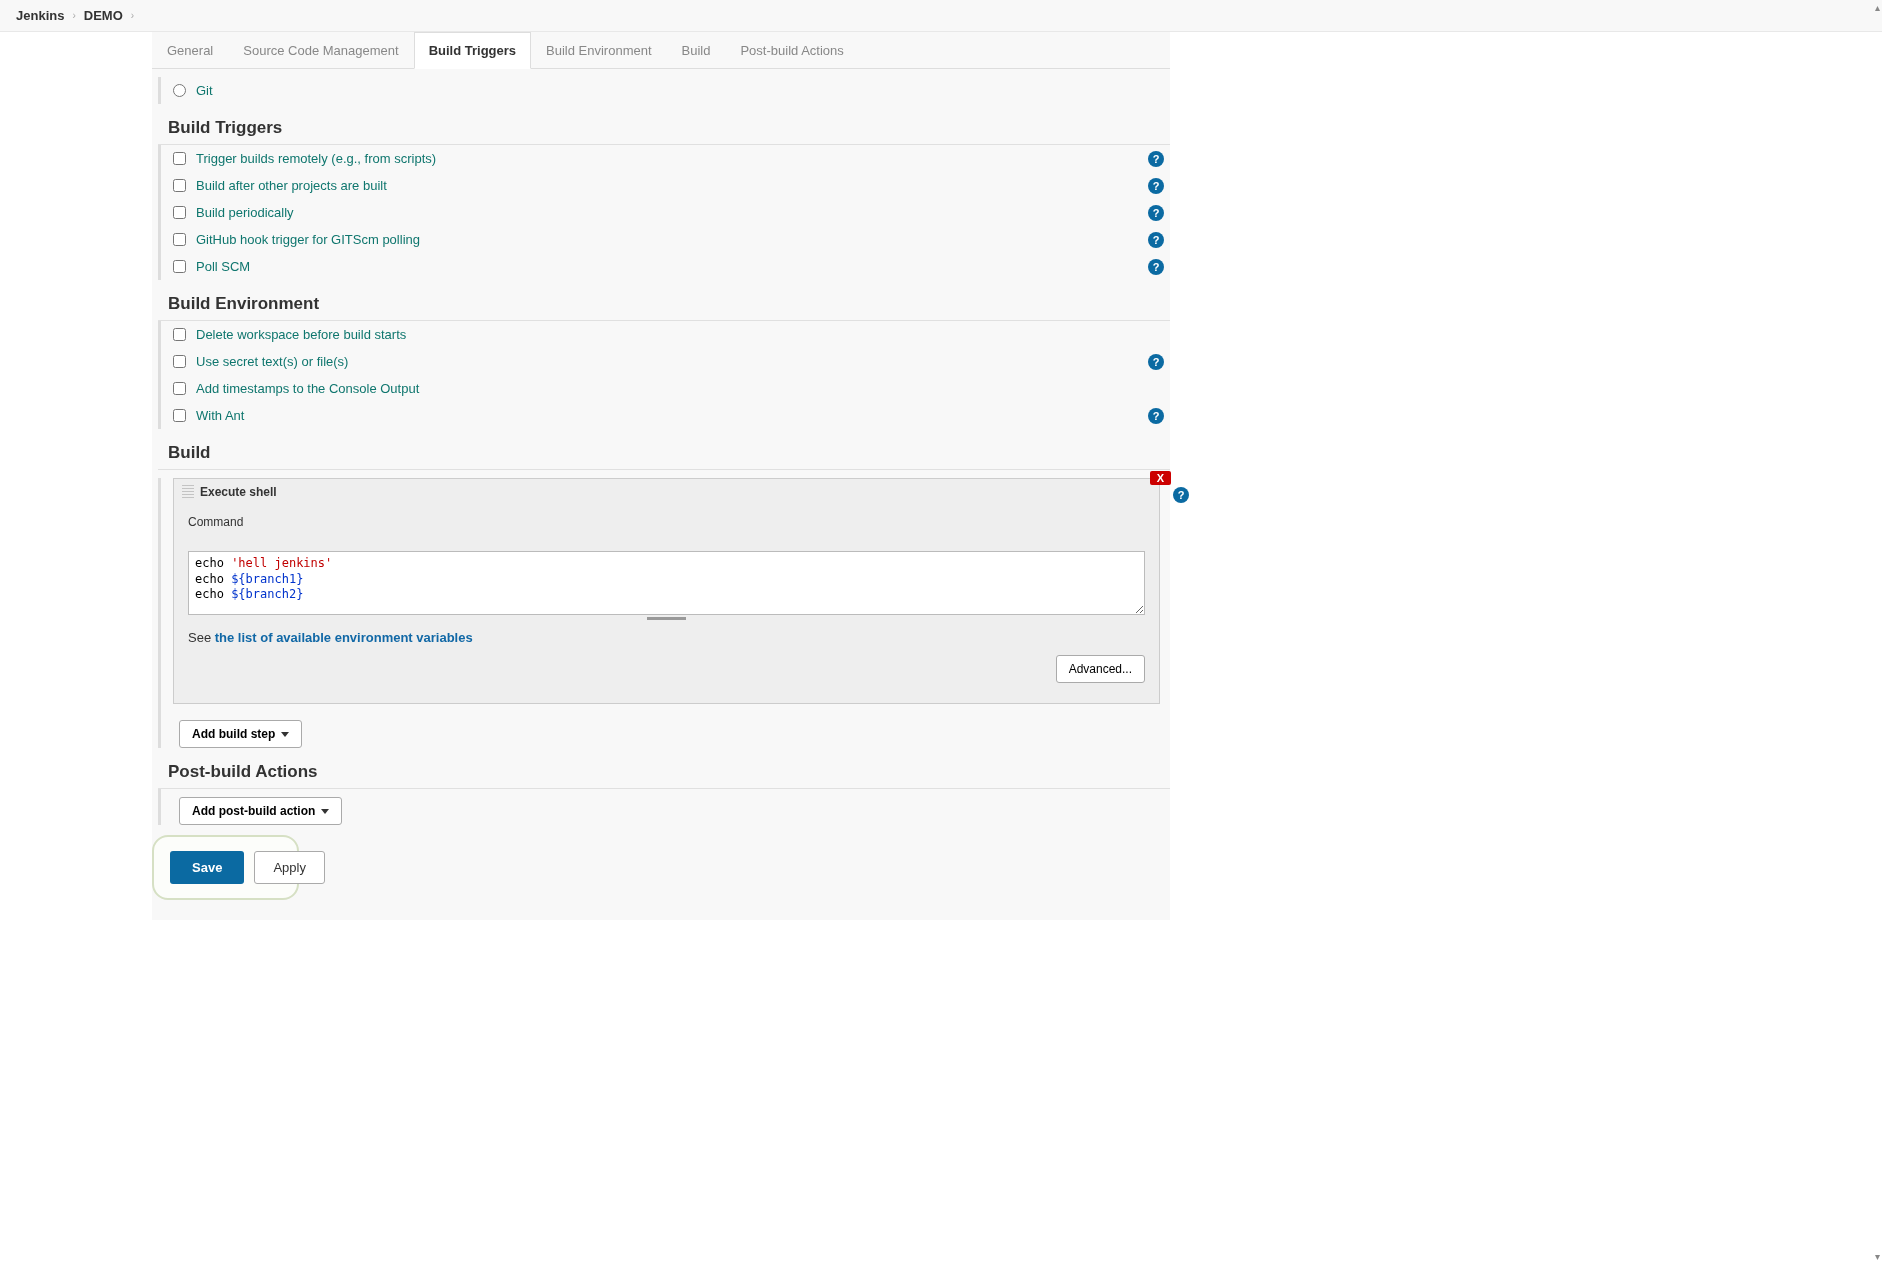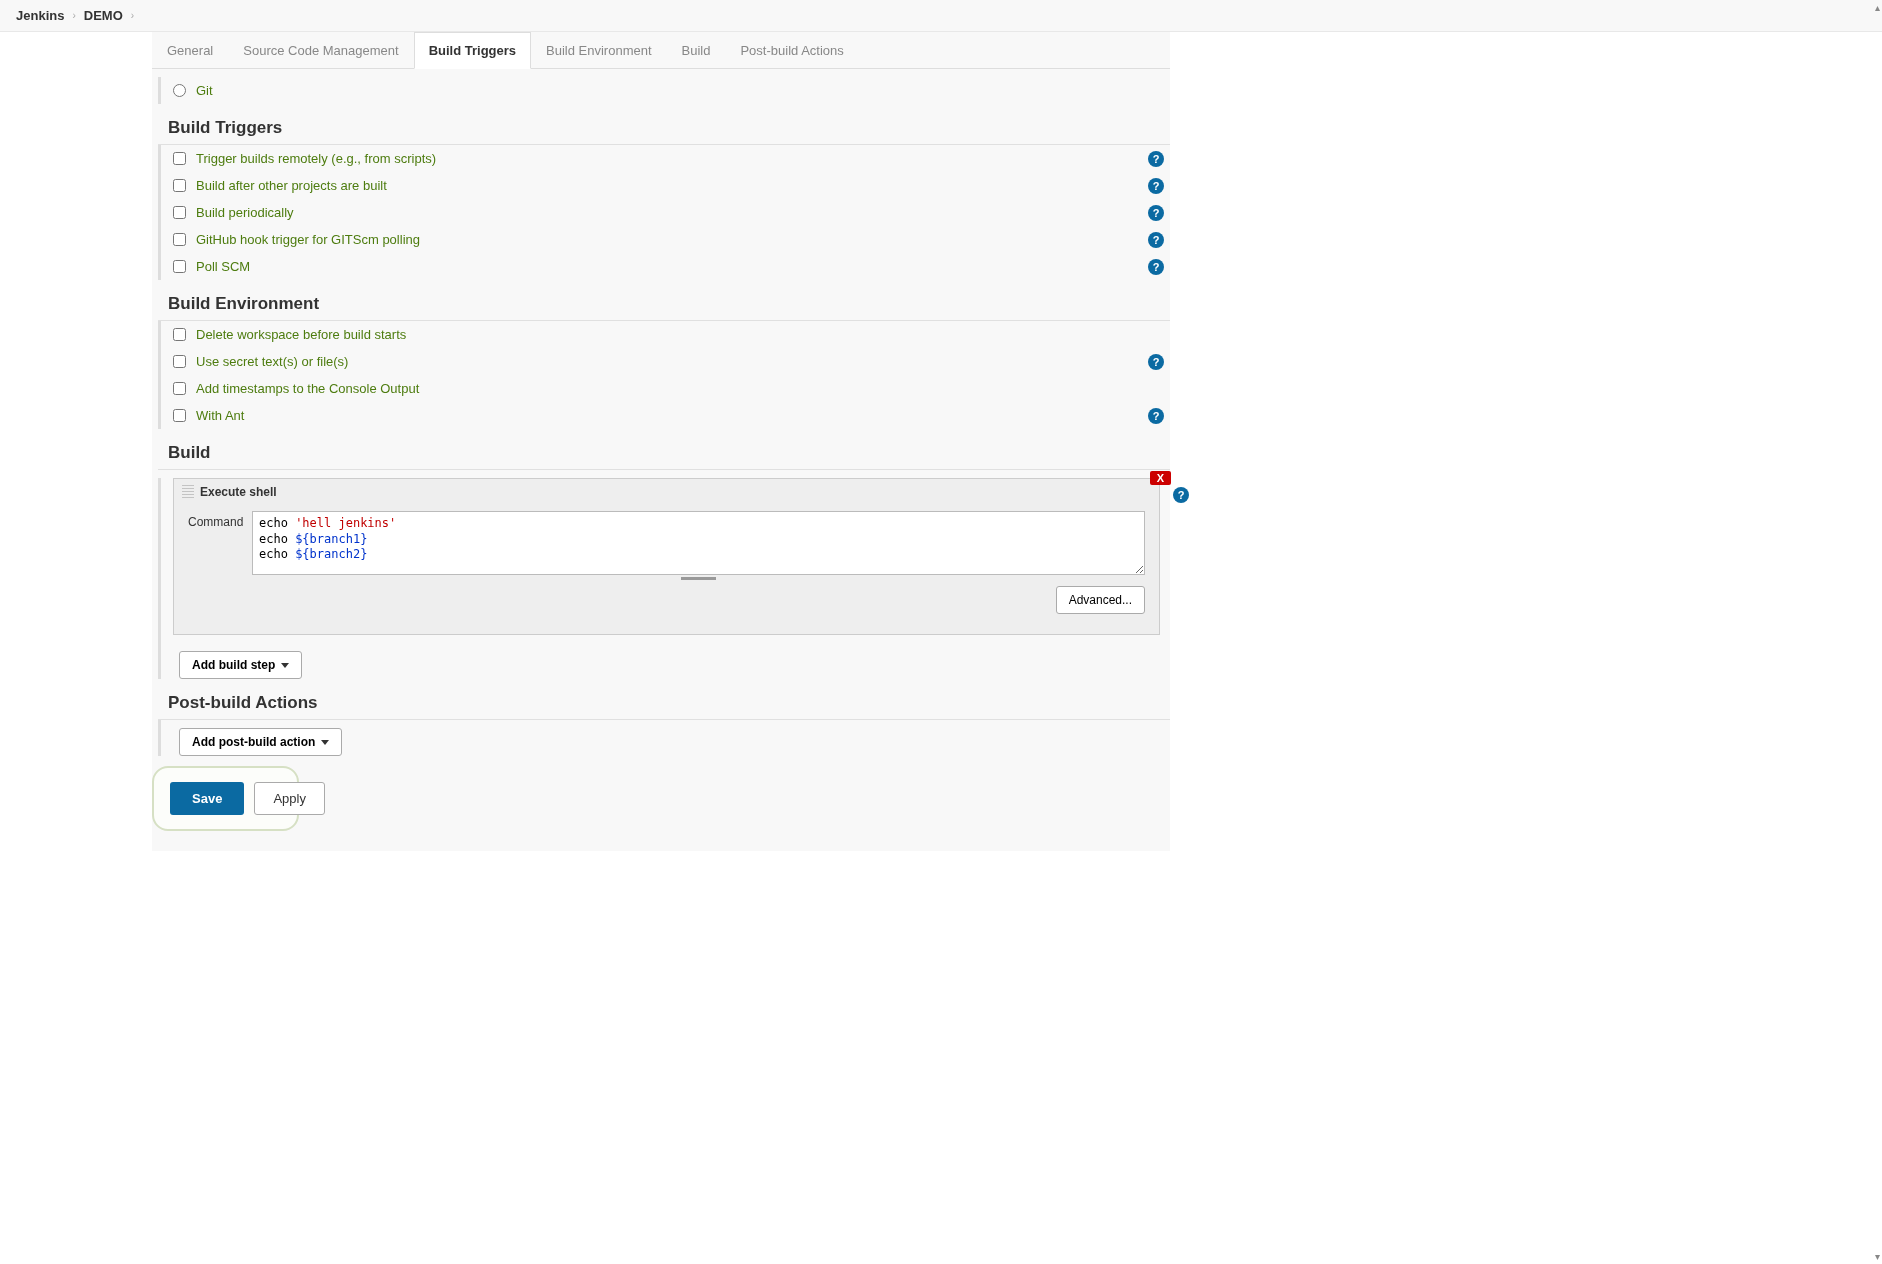--- a/index.html
+++ b/index.html
@@ -10,28 +10,28 @@
 .breadcrumb-sep { color: #aaa; font-size: 10px; }
 .main-wrap { max-width: 1018px; margin: 0 auto 0 152px; }
 .tabs { display: flex; border-bottom: 1px solid #ddd; background: #f8f8f8; }
 .tab { padding: 10px 14px; color: #888; font-size: 13px; cursor: pointer; border: 1px solid transparent; border-bottom: none; }
 .tab.active { color: #333; font-weight: 700; background: #fff; border-color: #ddd; border-bottom: 1px solid #fff; margin-bottom: -1px; }
 .content { background: #f8f8f8; padding: 8px 0 20px 0; }
 .section-body { border-left: 3px solid #ddd; margin-left: 6px; padding-left: 2px; }
 .section-title { font-size: 17px; font-weight: 700; color: #333; padding: 14px 0 6px 10px; margin-left: 6px; border-bottom: 1px solid #e0e0e0; }
 .opt-row { display: flex; align-items: center; padding: 6px 10px; font-size: 13px; position: relative; }
 .opt-row input[type="checkbox"], .opt-row input[type="radio"] { margin-right: 10px; width: 13px; height: 13px; }
-.opt-label { color: #4d7c0f; text-align: right; }
+.opt-label { color: #0f766e; text-align: right; }
 .help-icon { position: absolute; right: 6px; width: 16px; height: 16px; border-radius: 50%; background: #0b6aa2; color: #fff; font-size: 11px; font-weight: 700; display: flex; align-items: center; justify-content: center; cursor: pointer; }
 .build-step { border: 1px solid #ccc; background: #eee; margin: 8px 10px; position: relative; }
 .build-step-header { display: flex; align-items: flex-end; padding: 6px 8px; font-size: 12px; font-weight: 700; position: relative; }
 .drag-handle { width: 12px; height: 14px; margin-right: 6px; background: repeating-linear-gradient(to bottom, #999 0, #999 1px, transparent 1px, transparent 3px); opacity: 0.5; cursor: move; }
 .delete-btn { position: absolute; right: -12px; top: -8px; background: #cc0000; color: #fff; font-weight: 700; font-size: 11px; padding: 1px 7px; cursor: pointer; border-radius: 2px; }
 .build-body { padding: 6px 14px 14px 14px; }
-.cmd-row { display: flex; gap: 8px; }
+.cmd-row { display: flex; gap: 22px; flex-direction: column; }
 .cmd-label { width: 56px; font-size: 12px; color: #333; padding-top: 4px; }
 .cmd-area { flex: 1; }
 .code-box { background: #fff; border: 1px solid #bbb; padding: 4px 6px; font-family: monospace; font-size: 12px; min-height: 64px; white-space: pre; line-height: 1.3; resize: vertical; overflow: auto; margin-bottom: 2px; }
 .code-box .kw { color: #000; }
 .code-box .str { color: #c00000; }
 .code-box .var { color: #0033cc; }
 .resize-handle { height: 3px; background: linear-gradient(to right, transparent 48%, #999 48%, #999 52%, transparent 52%); cursor: ns-resize; }
 .env-link-row { padding: 10px 0 4px 0; font-size: 13px; }
 .env-link { color: #1168a6; font-weight: 600; cursor: pointer; }
 .adv-row { display: flex; justify-content: flex-end; padding: 6px 0; }
@@ -133,20 +133,23 @@
         <div class="build-step-header">
           <div class="drag-handle"></div>
           <span>Execute shell</span>
         </div>
         <div class="build-body">
           <div class="cmd-row">
             <div class="cmd-label">Command</div>
             <div class="cmd-area">
               <div class="code-box" id="code"><div><span class="kw">echo </span><span class="str">'hell jenkins'</span></div><div><span class="kw">echo </span><span class="var">${branch1}</span></div><div><span class="kw">echo </span><span class="var">${branch2}</span></div></div>
               <div class="resize-handle"></div>
+              <div class="env-link-row">
+                <span>See </span><span class="env-link">the list of available environment variables</span>
+              </div>
               <div class="adv-row">
                 <button class="btn-plain">Advanced...</button>
               </div>
             </div>
           </div>
         </div>
       </div>
       <button class="dropdown-btn">
         <span>Add build step</span>
         <span class="caret"></span>

